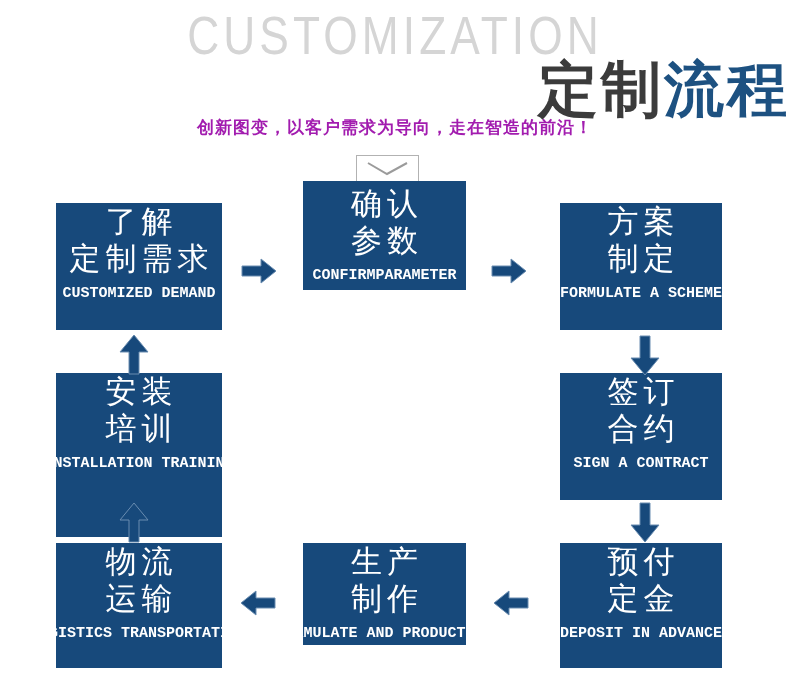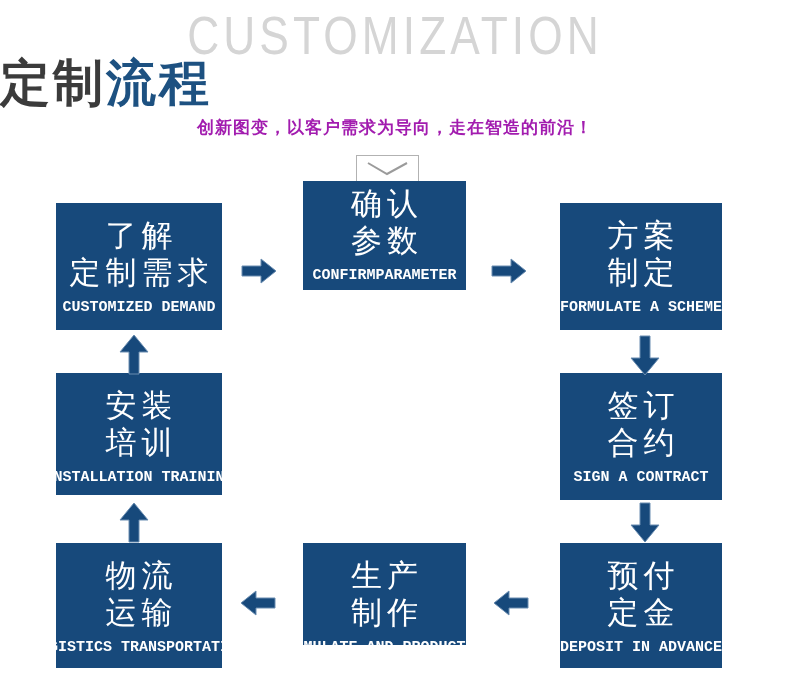--- a/index.html
+++ b/index.html
@@ -7,38 +7,38 @@
     position:relative; width:790px; height:682px; background:#ffffff; overflow:hidden;
     font-family:"Liberation Sans","DejaVu Sans",sans-serif;
   }
   .watermark {
     position:absolute; top:4px; left:0; width:100%; text-align:center;
     font-size:54px; font-weight:normal; letter-spacing:5px;
     color:var(--watermark-gray,#d5d5d5);
     transform:scaleX(0.82); transform-origin:50% 0; white-space:nowrap;
   }
   .title {
-    position:absolute; top:50px; left:0; width:100%; text-align:left;
-    font-size:50px; font-weight:bold; letter-spacing:3px;
+    position:absolute; top:50px; left:0; width:100%; text-align:right;
+    font-size:60px; font-weight:bold; letter-spacing:3px;
     color:var(--title-gray,#3b3b3b); white-space:nowrap;
   }
   .title .accent { color:var(--title-accent,#1d5181); }
   .subtitle {
     position:absolute; top:116px; left:0; width:100%; text-align:center;
     font-size:17px; font-weight:bold; letter-spacing:1px; color:#a21caf;
   }
   .chevron-box {
     position:absolute; left:356px; top:155px; width:63px; height:27px;
     border:1px solid #b2b2b2; box-sizing:border-box;
     display:flex; align-items:center; justify-content:center; background:#fff;
   }
   .flow-box {
     position:absolute; background:var(--box-blue,#17497b); color:#ffffff;
     display:flex; flex-direction:column; align-items:center;
-    padding-top:14px; box-sizing:border-box; text-align:center;
+    box-sizing:border-box; text-align:center;
   }
   .cn { font-size:31px; line-height:37px; letter-spacing:5px; text-indent:5px; white-space:nowrap; }
   .en {
     margin-top:8px; font-size:15px; font-weight:bold; white-space:nowrap;
     font-family:"Liberation Mono","DejaVu Sans Mono",monospace;
   }
   .arrow { position:absolute; line-height:0; }
   .arrow svg polygon {
     fill:var(--box-blue,#17497b);
     stroke:var(--arrow-edge,#6a8db1); stroke-width:1;
@@ -73,21 +73,21 @@
     <div class="cn">参数</div>
     <div class="en">CONFIRMPARAMETER</div>
   </div>
 
   <div class="flow-box" style="left:560px;top:203px;width:162px;height:127px">
     <div class="cn">方案</div>
     <div class="cn">制定</div>
     <div class="en">FORMULATE A SCHEME</div>
   </div>
 
-  <div class="flow-box" style="left:56px;top:373px;width:166px;height:122px">
+  <div class="flow-box" style="left:56px;top:373px;width:166px;height:164px">
     <div class="cn">安装</div>
     <div class="cn">培训</div>
     <div class="en">INSTALLATION TRAINING</div>
   </div>
 
   <div class="flow-box" style="left:560px;top:373px;width:162px;height:127px">
     <div class="cn">签订</div>
     <div class="cn">合约</div>
     <div class="en">SIGN A CONTRACT</div>
   </div>

